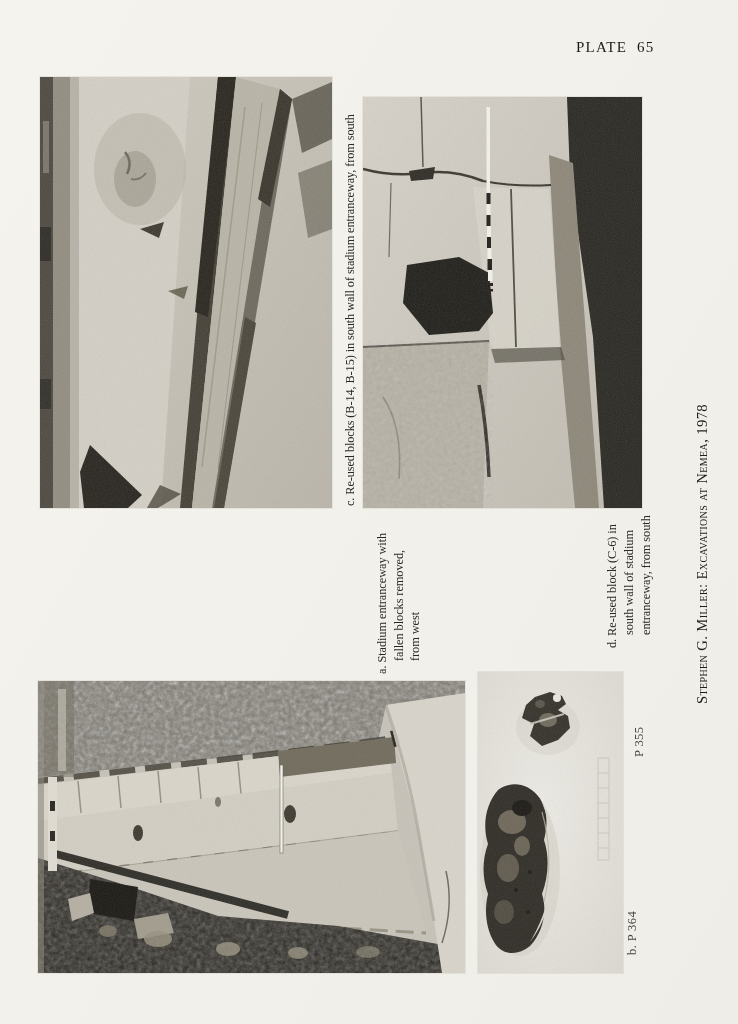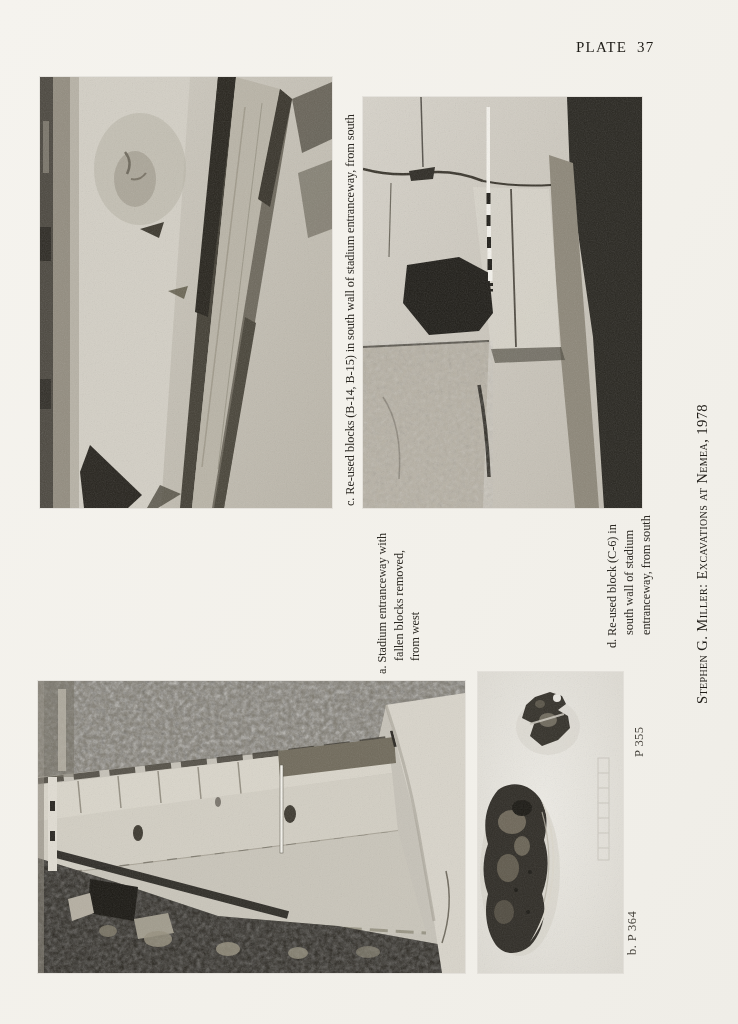--- a/index.html
+++ b/index.html
@@ -69,21 +69,21 @@
       <filter id="fcoarse" x="0%" y="0%" width="100%" height="100%">
         <feTurbulence type="fractalNoise" baseFrequency="0.22" numOctaves="3" seed="11" stitchTiles="stitch"></feTurbulence>
         <feColorMatrix type="saturate" values="0"></feColorMatrix>
         <feComponentTransfer>
             <feFuncA type="linear" slope="1.5" intercept="-0.15"></feFuncA>
           </feComponentTransfer>
       </filter>
     </defs>
   </svg>
 
-  <div class="plate-label">PLATE 37</div>
+  <div class="plate-label">PLATE 65</div>
 
   <figure class="photo-c">
     <svg class="ph" width="292" height="431" viewBox="0 0 292 431" role="img">
       <rect width="292" height="431" fill="url(#gStone1)"></rect>
       <rect x="0" y="0" width="13" height="431" fill="#4d4941"></rect>
       <rect x="3" y="44" width="6" height="52" fill="#8f8a7e" opacity="0.7"></rect>
       <rect x="0" y="150" width="11" height="34" fill="#2f2c26"></rect>
       <rect x="0" y="302" width="11" height="30" fill="#33302a"></rect>
       <rect x="13" y="0" width="17" height="431" fill="#938d80"></rect>
       <rect x="30" y="0" width="9" height="431" fill="#b7b2a6"></rect>

